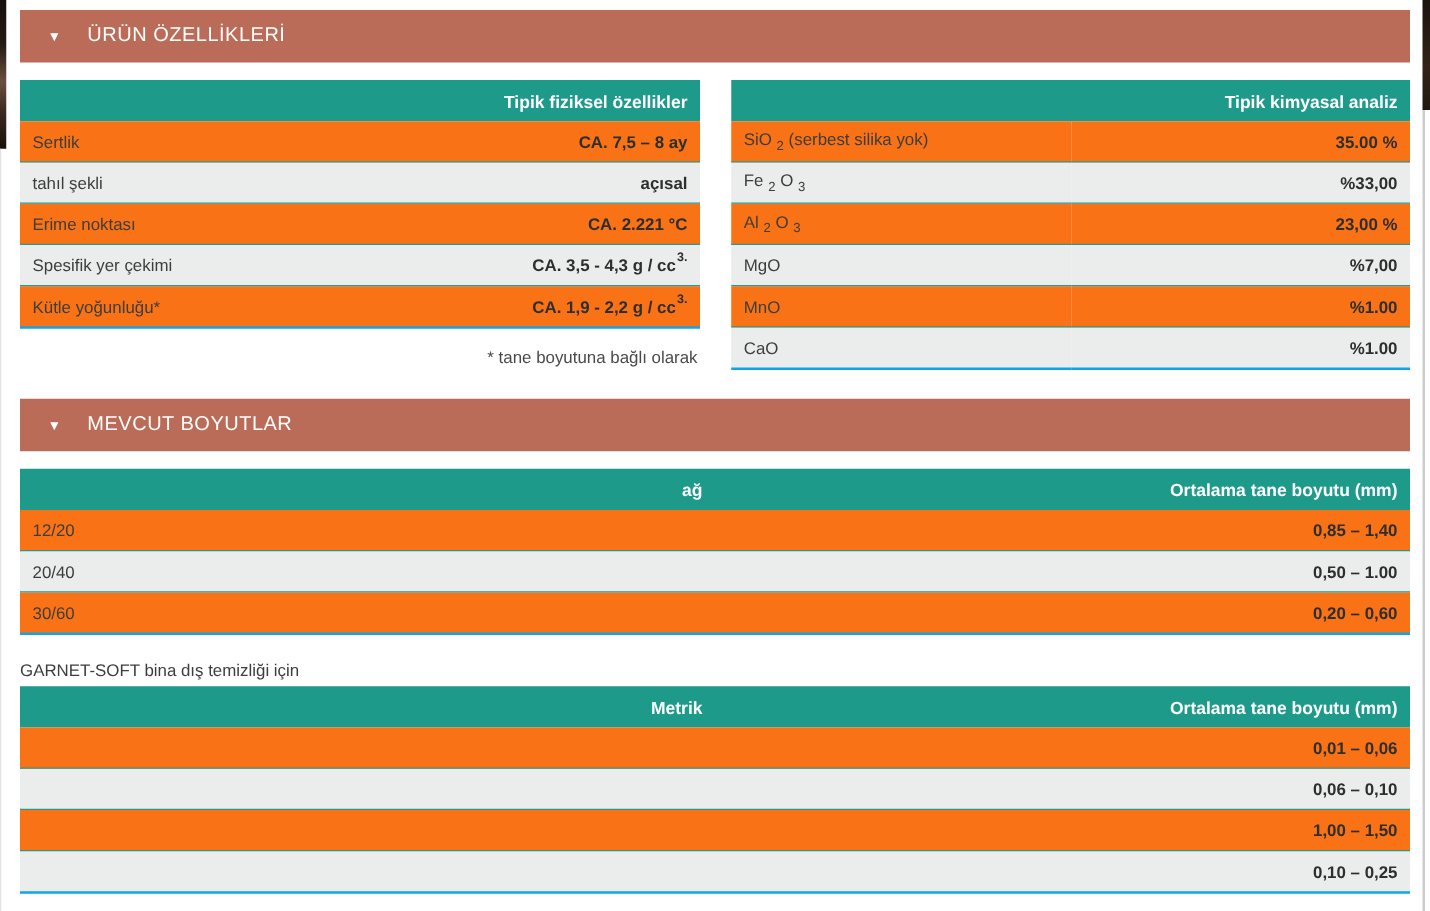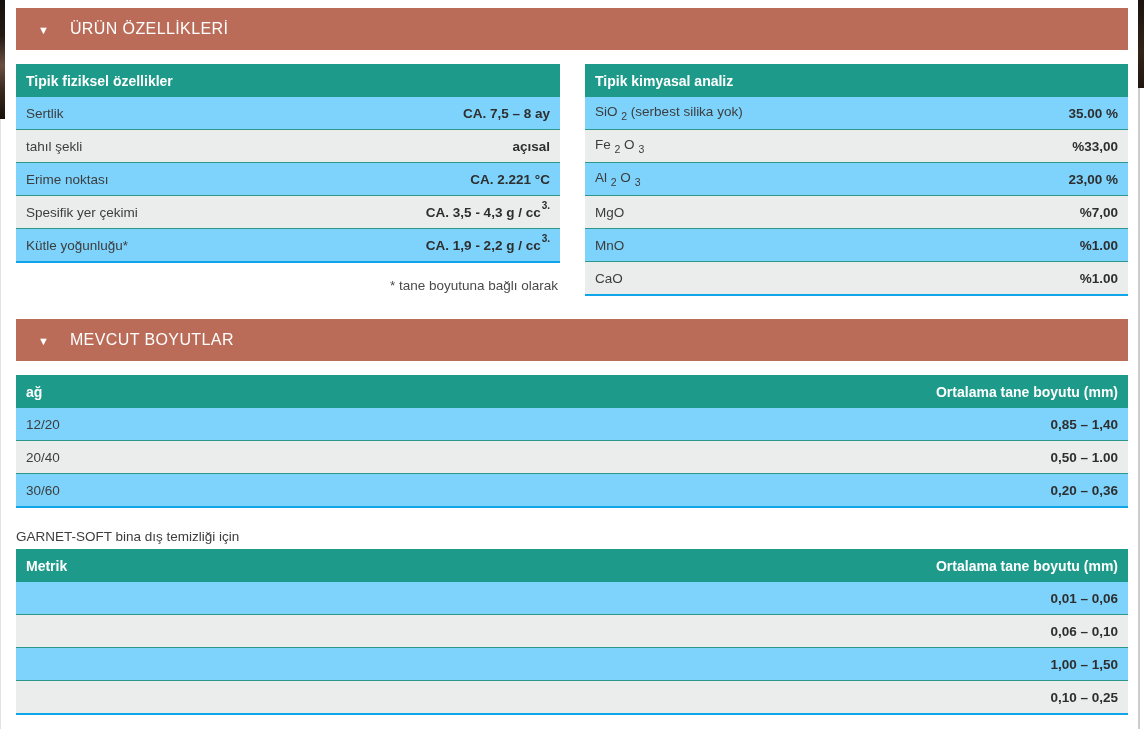--- a/index.html
+++ b/index.html
@@ -33,26 +33,26 @@
   .section-bar .title{font-size:16px;font-weight:400;letter-spacing:.4px;}
   .section-bar.second{margin-top:23px;}
 
   .twocol{display:flex;margin-top:14px;}
   .col-left{width:544px;margin-right:25px;}
   .col-right{width:543px;}
 
   table{border-collapse:collapse;width:100%;table-layout:fixed;}
   thead th{
     background:#1d9a8a;color:#ffffff;font-size:14px;font-weight:700;
-    height:33px;padding:0 10px;text-align:left;
+    height:33px;padding:0 10px;text-align:right;
   }
   thead th.num{text-align:right;}
   tbody td{
     height:32px;padding:0 10px;font-size:13.5px;color:#3d3d3d;
-    border-bottom:1px solid #2e978b;background:#7dd3fc;white-space:nowrap;
+    border-bottom:1px solid #2e978b;background:#f97316;white-space:nowrap;
   }
   tbody tr:nth-child(even) td{background:#ebecec;}
   tbody tr:last-child td{border-bottom:2px solid #0ea5e9;}
   td.val{text-align:right;font-weight:700;color:#2e2e2e;}
   td.val .sup{
     display:inline-block;font-size:10px;font-weight:700;
     position:relative;top:-8px;margin-left:1px;
   }
   sub{font-size:10.5px;}
 
@@ -165,21 +165,21 @@
       <tr>
         <td>12/20</td>
         <td class="val">0,85 – 1,40</td>
       </tr>
       <tr>
         <td>20/40</td>
         <td class="val">0,50 – 1.00</td>
       </tr>
       <tr>
         <td>30/60</td>
-        <td class="val">0,20 – 0,36</td>
+        <td class="val">0,20 – 0,60</td>
       </tr>
     </tbody>
   </table>
 
   <div class="soft-note">GARNET-SOFT bina dış temizliği için</div>
 
   <table>
     <thead>
       <tr>
         <th>Metrik</th>

